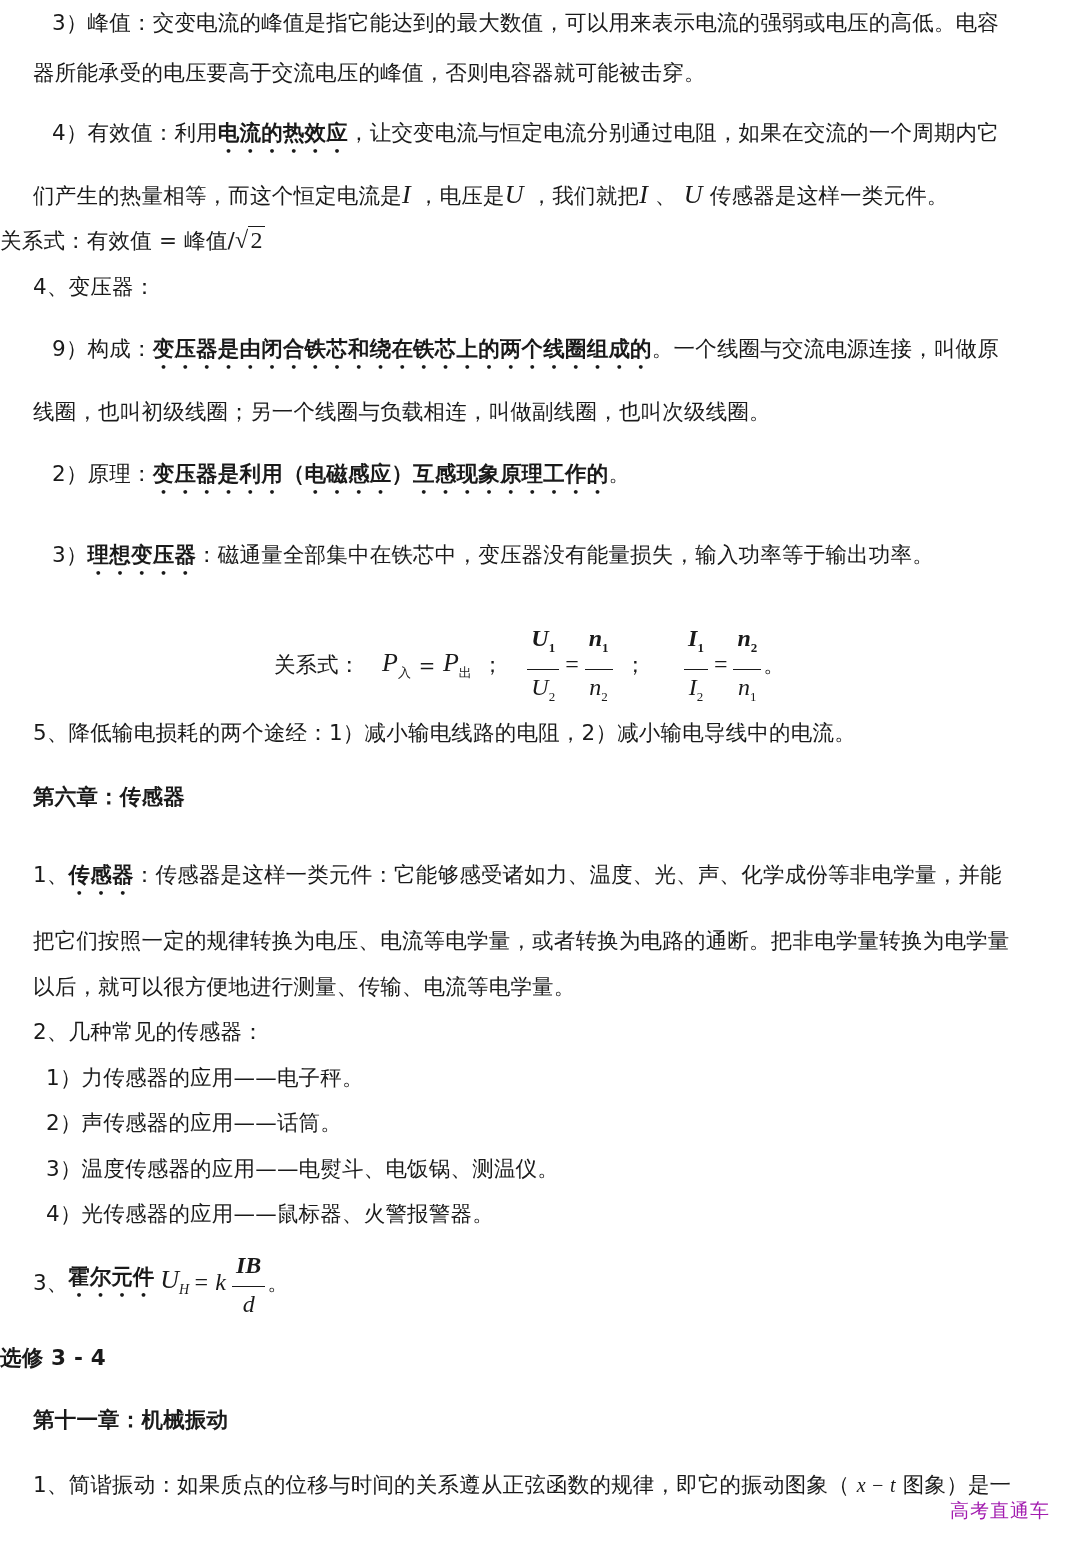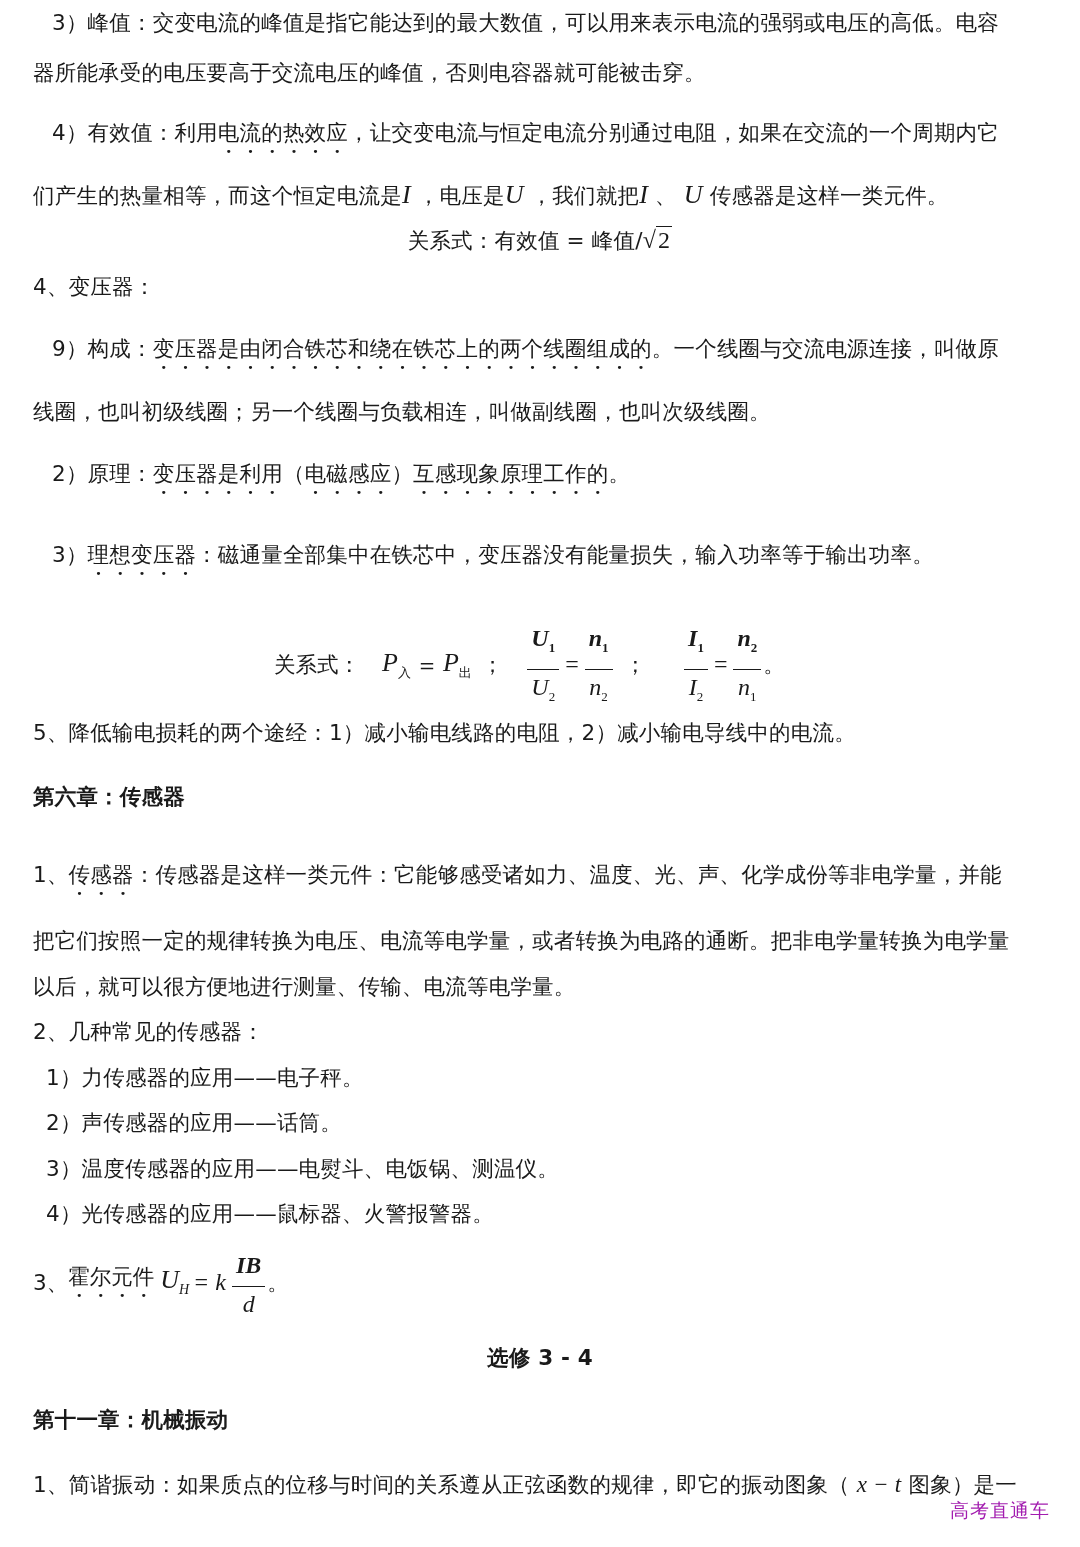--- a/index.html
+++ b/index.html
@@ -7,26 +7,27 @@
       width: 1080px; height: 1547px; position: relative; overflow: hidden;
       font-family: "DejaVu Sans", "Liberation Sans", sans-serif;
       color: #1a1a1a;
     }
     .line {
       position: absolute; left: 33px; font-size: 21.5px; white-space: nowrap;
       letter-spacing: 0.2px;
     }
     .ind1 { left: 52px; }
     .ind2 { left: 46px; text-align: right; }
-    .center { left: 0; width: 1080px; text-align: center; }
+    .center { left: 0; width: 1080px; }
     .bold { font-weight: bold; }
     .dot {
       text-emphasis: filled dot; -webkit-text-emphasis: filled dot;
       text-emphasis-position: under right; -webkit-text-emphasis-position: under;
       text-emphasis-color: #1a1a1a;
+      font-weight: bold;
     }
     .math { font-family: "Liberation Serif", "DejaVu Serif", serif; font-style: italic; font-size: 26px; }
     .frac {
       display: inline-flex; flex-direction: column; align-items: center; vertical-align: middle;
       font-family: "Liberation Serif", "DejaVu Serif", serif; font-style: italic; font-size: 24px;
       margin: 0 2px;
     }
     .frac .num { border-bottom: 1.5px solid #1a1a1a; padding: 0 4px 1px 4px; line-height: 40px; font-weight: bold; }
     .frac .den { padding: 2px 4px 0 4px; line-height: 30px; }
     .frac sub { font-style: normal; font-size: 13px; }
@@ -121,17 +122,17 @@
       <span class="num">IB</span>
       <span class="den">d</span>
     </span>
   <span>。</span>
 </div>
 
 <div class="line center bold" style="top:1343px">选修 3 - 4</div>
 <div class="line bold" style="top:1405px">第十一章：机械振动</div>
 <div class="line" style="top:1470px">
   <span>1、简谐振动：如果质点的位移与时间的关系遵从正弦函数的规律，即它的振动图象（</span>
-  <span class="math" style="font-size:23px">x − t</span>
+  <span class="math" style="font-size:20px">x − t</span>
   <span>图象）是一</span>
 </div>
 
 <div class="watermark">高考直通车</div>
 
 </body></html>

